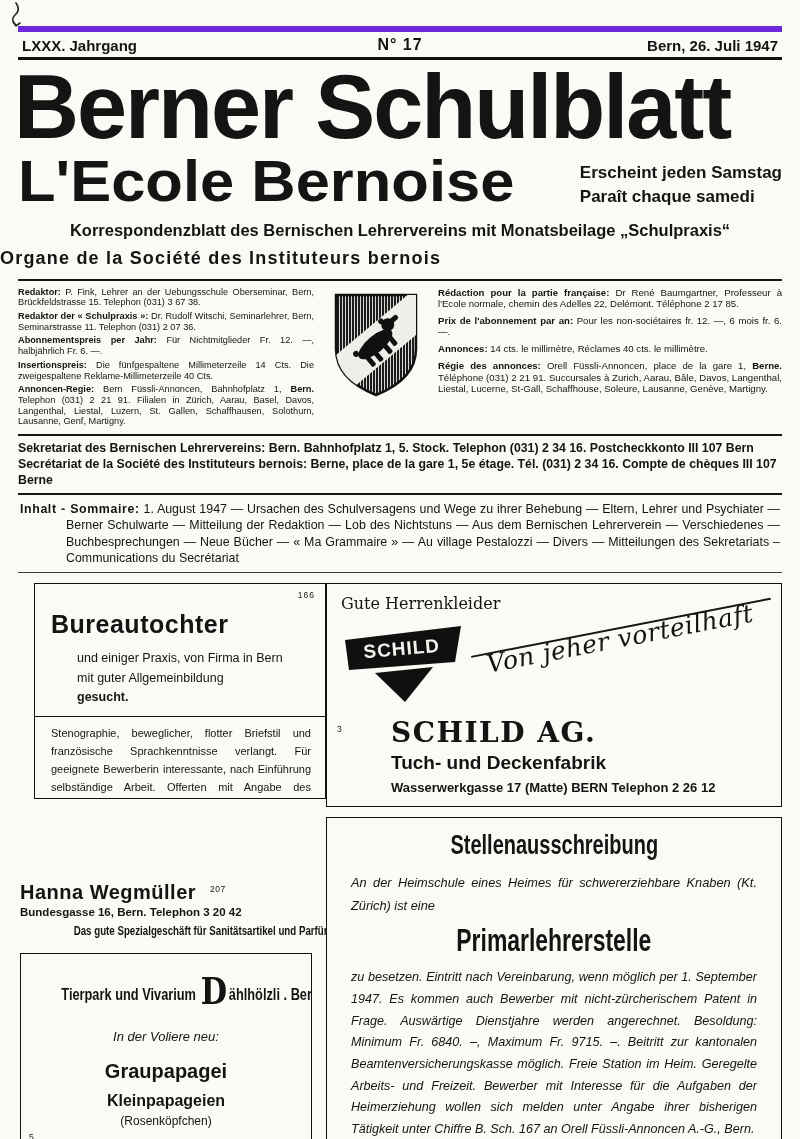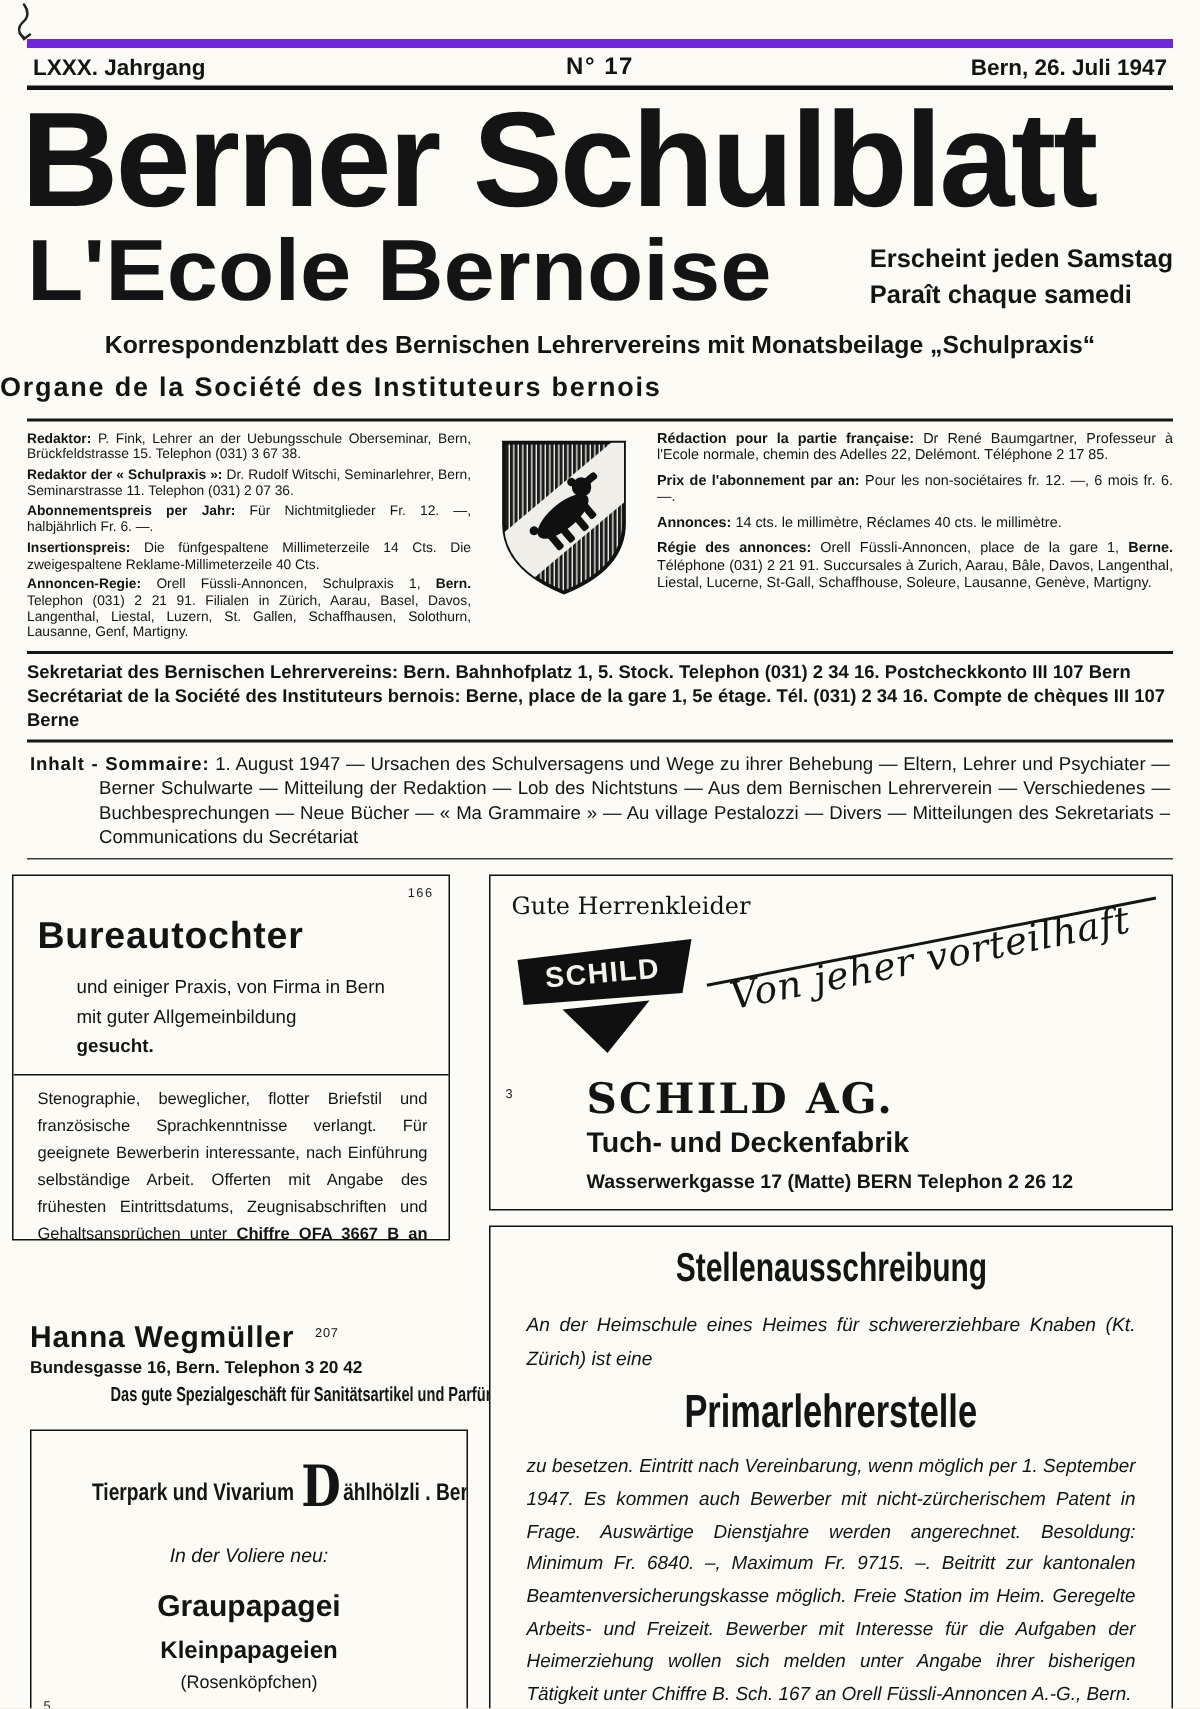--- a/index.html
+++ b/index.html
@@ -54,21 +54,21 @@
   .contents { margin:6px 20px 0; font-size:12.4px; line-height:1.32; }
   .contents p { padding-left:46px; text-indent:-46px; text-align:justify; }
   .contents b { letter-spacing:0.6px; }
 
   
   .ads { position:relative; margin-top:8px; height:572px; }
   .ad-box { position:absolute; border:1.5px solid #111; background:var(--paper); overflow:hidden; }
   .ad-ref { font-size:8.5px; letter-spacing:1px; color:#222; }
 
   
-  #ad-bureau { left:8px; top:2px; width:292px; height:244px; padding:8px 14px 24px 16px; }
+  #ad-bureau { left:34px; top:2px; width:292px; height:216px; padding:8px 14px 24px 16px; }
   #ad-bureau .ad-ref { position:absolute; top:6px; right:10px; }
   .bureau-title { margin-top:18px; font-size:25px; font-weight:bold; letter-spacing:0.5px; }
   .bureau-intro { margin:10px 0 0 26px; font-size:12.5px; line-height:1.55; }
   .bureau-divider { margin:9px -16px 8px; border-top:1.5px solid #111; }
   .bureau-body { font-size:11px; line-height:1.62; text-align:justify; }
 
   
   #ad-hanna { position:absolute; left:20px; top:300px; width:292px; }
   .hanna-name { font-size:20px; font-weight:bold; letter-spacing:0.5px; }
   .hanna-name sup { font-size:8.5px; font-weight:normal; margin-left:14px; }
@@ -138,21 +138,21 @@
   <div class="subtitle2">Organe de la Société des Instituteurs bernois</div>
 
   <div class="rule"></div>
 
   <div class="imprint">
     <div class="imprint-col left">
       <p class="imp"><b>Redaktor:</b> <span>P. Fink, Lehrer an der Uebungsschule Oberseminar, Bern, Brückfeldstrasse 15. Telephon (031) 3 67 38.</span></p>
       <p class="imp"><b>Redaktor der « Schulpraxis »:</b> <span>Dr. Rudolf Witschi, Seminarlehrer, Bern, Seminarstrasse 11. Telephon (031) 2 07 36.</span></p>
       <p class="imp"><b>Abonnementspreis per Jahr:</b> <span>Für Nichtmitglieder Fr. 12. —, halbjährlich Fr. 6. —.</span></p>
       <p class="imp"><b>Insertionspreis:</b> <span>Die fünfgespaltene Millimeterzeile 14 Cts. Die zweigespaltene Reklame-Millimeterzeile 40 Cts.</span></p>
-      <p class="imp"><b>Annoncen-Regie:</b> <span>Orell Füssli-Annoncen, Schulpraxis 1,</span> <b>Bern.</b> <span>Telephon (031) 2 21 91. Filialen in Zürich, Aarau, Basel, Davos, Langenthal, Liestal, Luzern, St. Gallen, Schaffhausen, Solothurn, Lausanne, Genf, Martigny.</span></p>
+      <p class="imp"><b>Annoncen-Regie:</b> <span>Bern Füssli-Annoncen, Bahnhofplatz 1,</span> <b>Bern.</b> <span>Telephon (031) 2 21 91. Filialen in Zürich, Aarau, Basel, Davos, Langenthal, Liestal, Luzern, St. Gallen, Schaffhausen, Solothurn, Lausanne, Genf, Martigny.</span></p>
     </div>
 
     <div class="crest-col">
       <svg width="96" height="112" viewBox="0 0 96 112">
         <defs>
           <pattern id="hatch" width="3" height="3" patternUnits="userSpaceOnUse">
             <rect width="3" height="3" fill="#1c1c1c"></rect>
             <rect x="2.1" width="0.9" height="3" fill="#efeee8"></rect>
           </pattern>
           <clipPath id="shieldClip">

